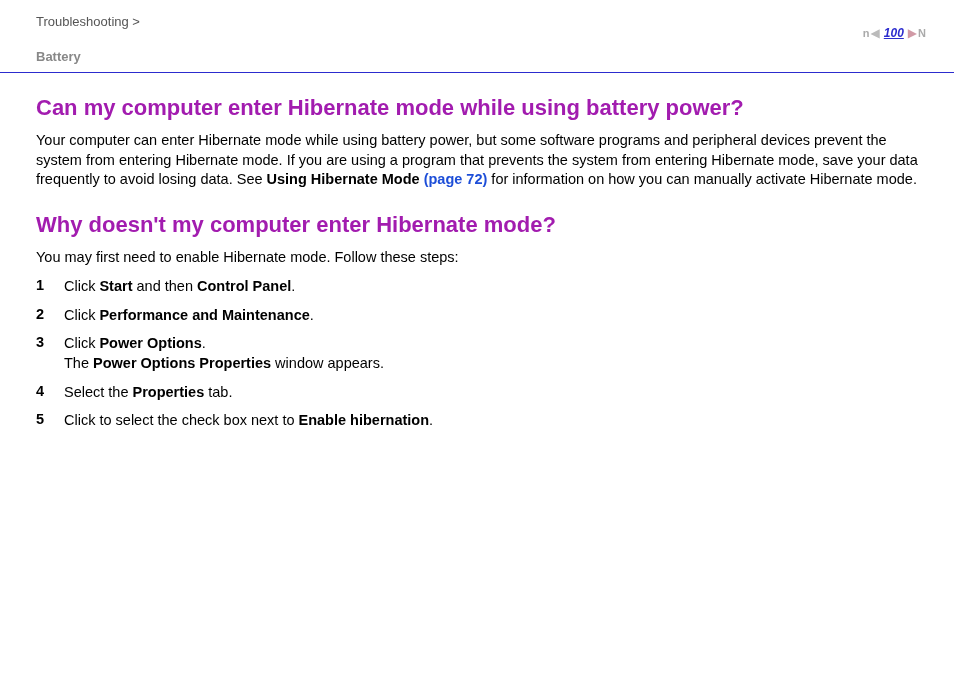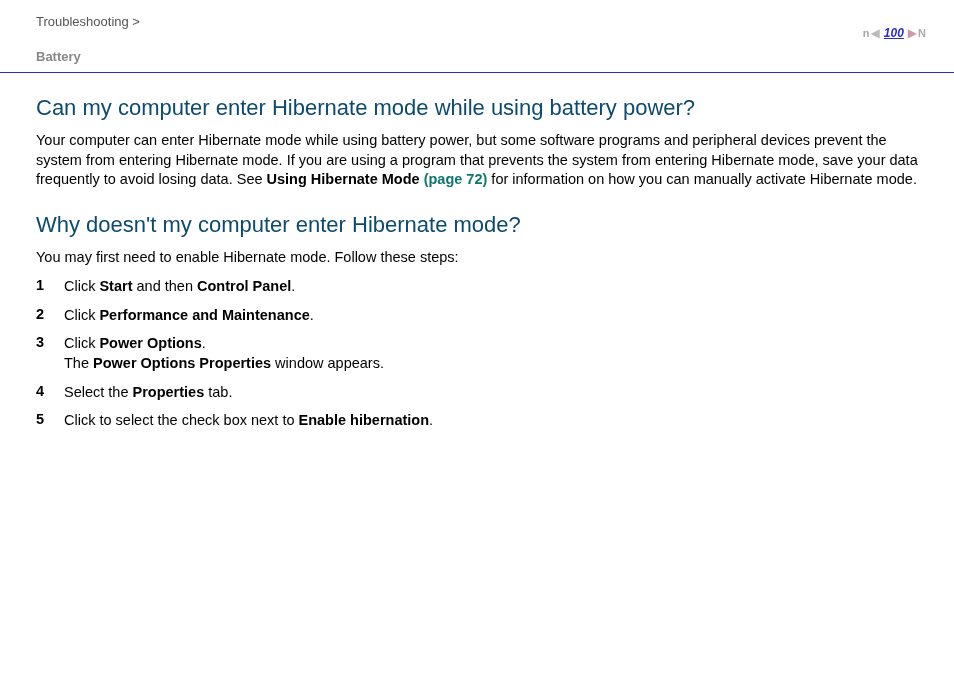--- a/index.html
+++ b/index.html
@@ -58,35 +58,35 @@
     margin-left: 1px;
   }
   .pager .n.left {
     margin-right: 1px;
     margin-left: 0;
   }
   .content {
     padding: 22px 30px 0 36px;
   }
   h2.blue {
-    color: #0c4a6e;
+    color: #a21caf;
     font-size: 22px;
-    font-weight: normal;
+    font-weight: bold;
     margin: 0 0 10px 0;
   }
   h2.blue.second {
     margin-top: 22px;
   }
   p.body {
     font-size: 14.5px;
     line-height: 1.35;
     margin: 0 0 8px 0;
   }
   a.link {
-    color: #0f766e;
+    color: #1d4ed8;
     font-weight: bold;
     text-decoration: none;
   }
   ol.steps {
     list-style: none;
     margin: 10px 0 0 0;
     padding: 0;
     font-size: 14.5px;
   }
   ol.steps li {

